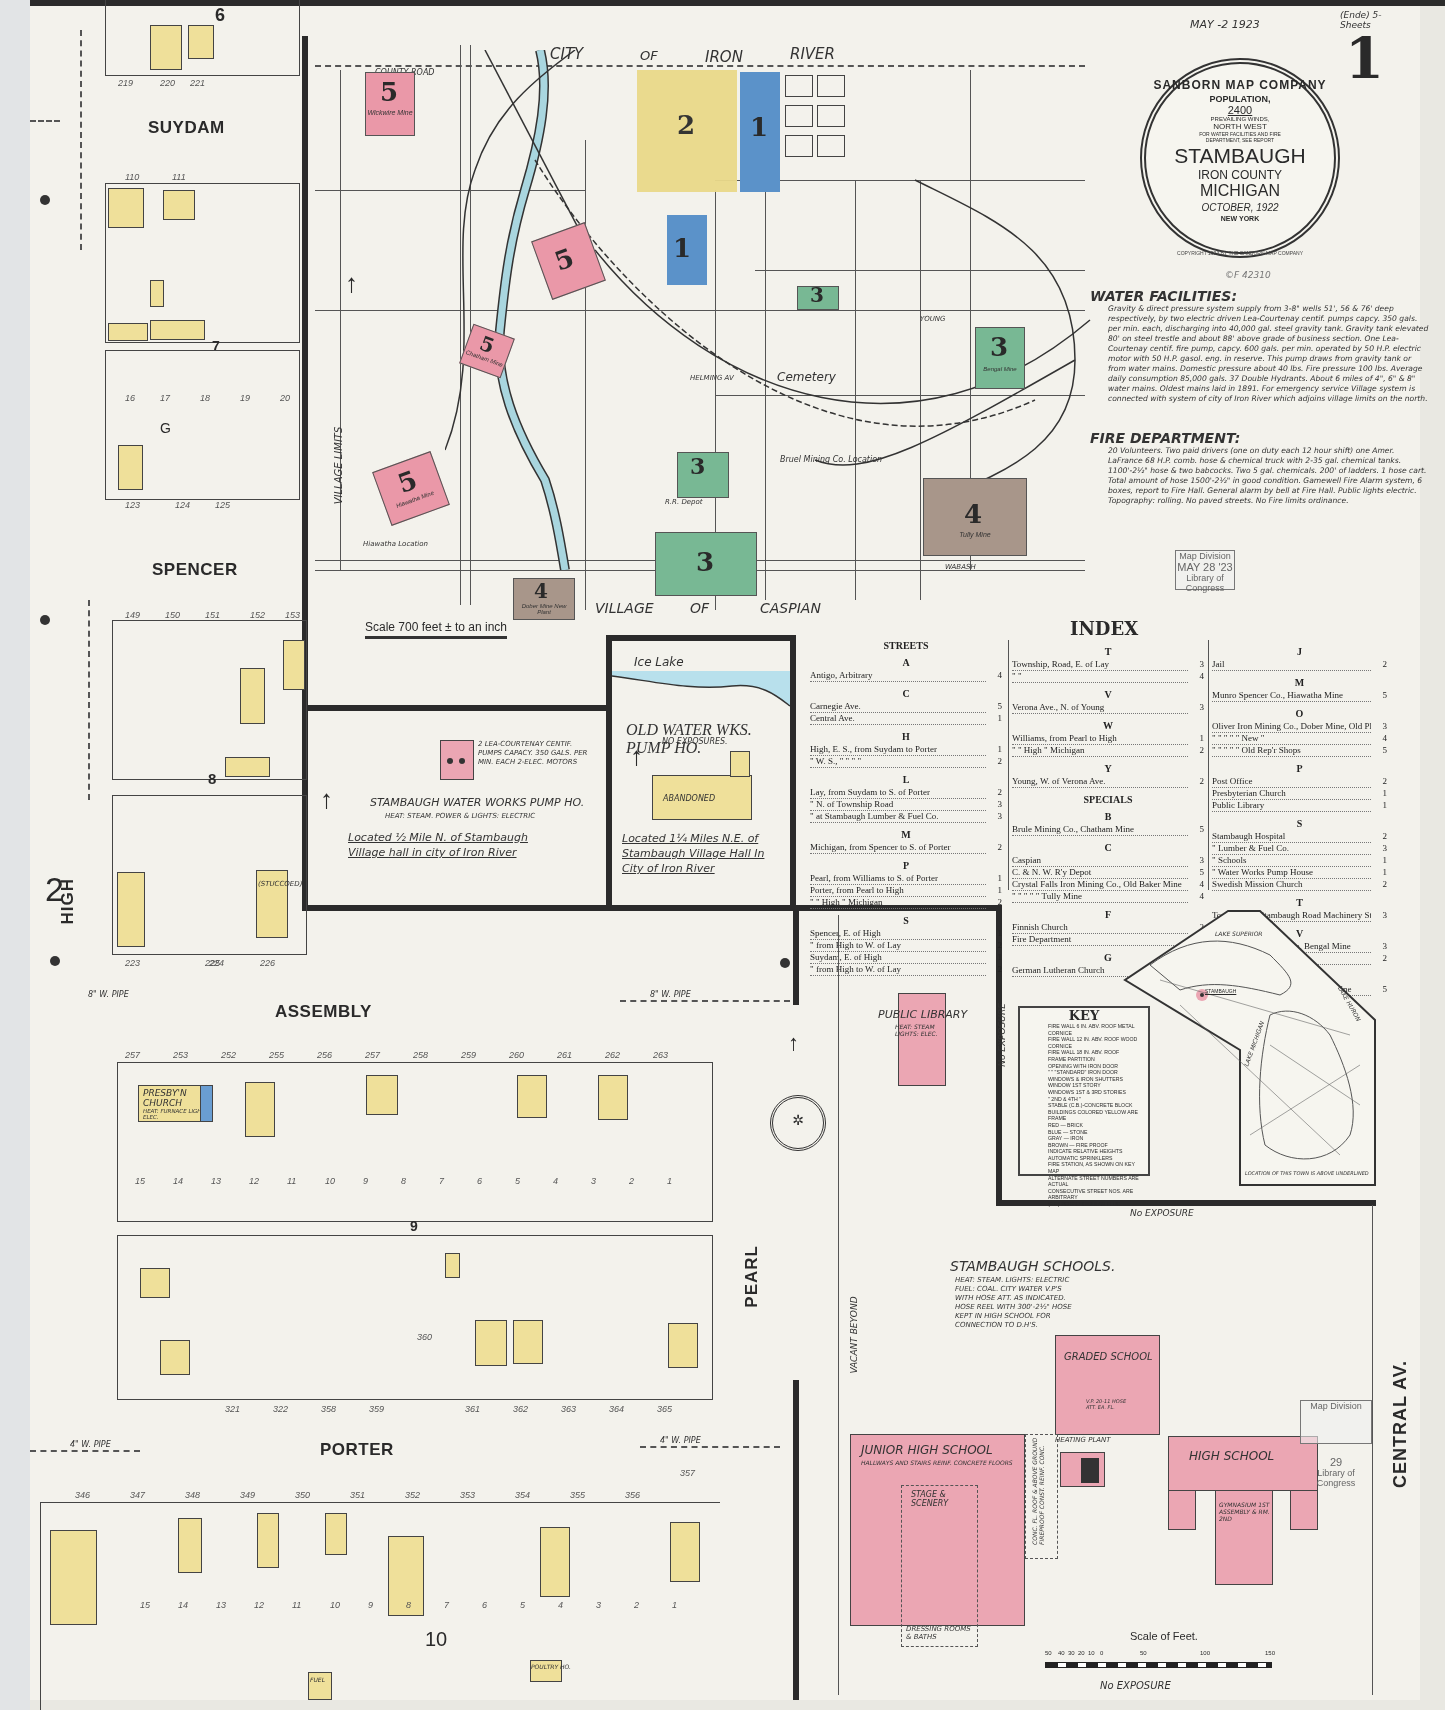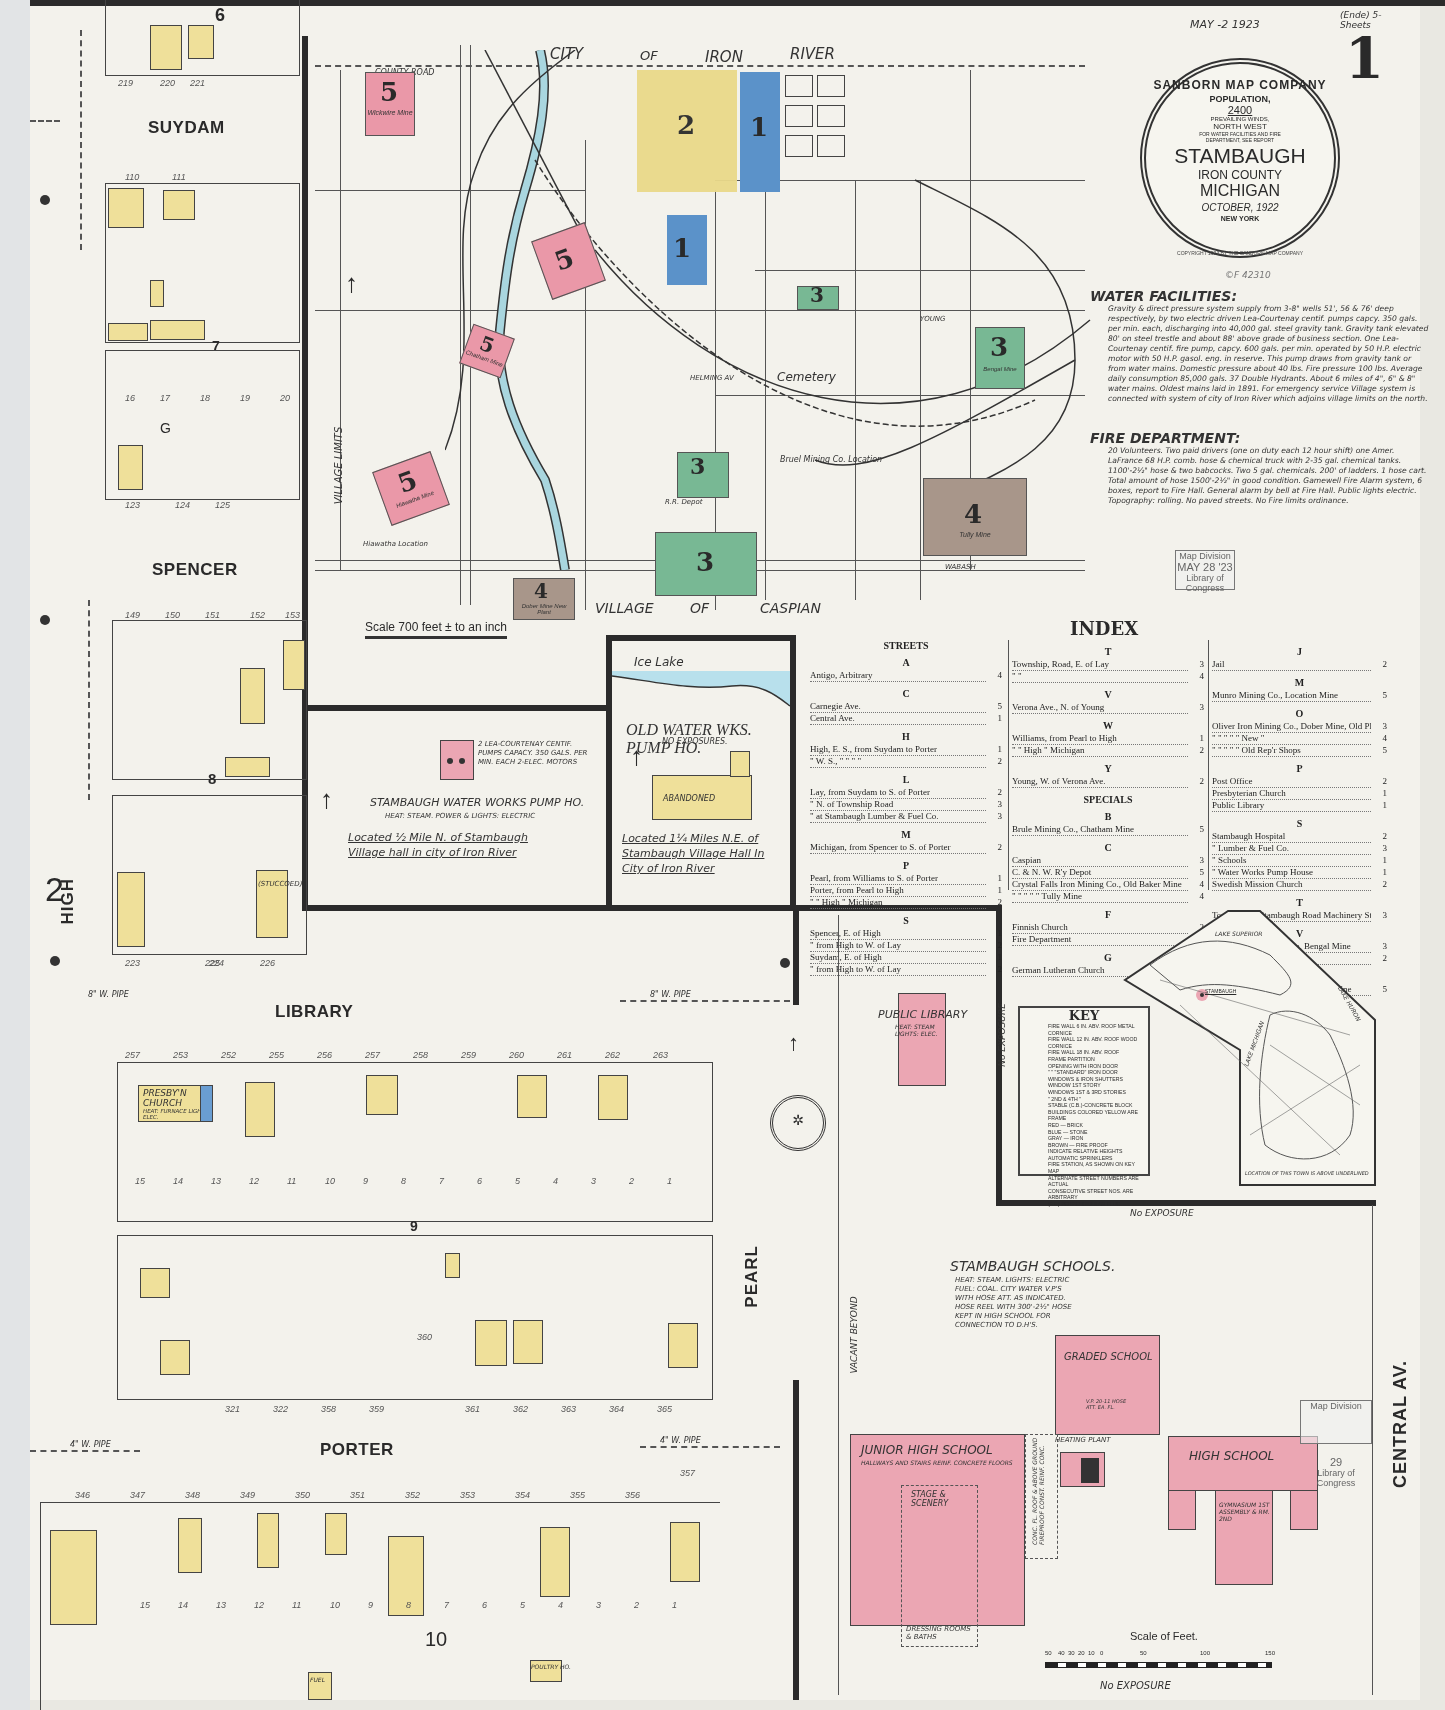--- a/index.html
+++ b/index.html
@@ -381,21 +381,21 @@
   <div class="thin" style="left:1208px;top:640px;width:1px;height:250px;"></div>
   <div class="idx" style="left:1212px;top:640px;width:175px;">
     <div id="idx-col3">
         <div class="hdr">J</div>
         <div class="row">
           <span class="t">Jail</span>
           <span class="n">2</span>
         </div>
         <div class="hdr">M</div>
         <div class="row">
-          <span class="t">Munro Mining Co., Location Mine</span>
+          <span class="t">Munro Spencer Co., Hiawatha Mine</span>
           <span class="n">5</span>
         </div>
         <div class="hdr">O</div>
         <div class="row">
           <span class="t">Oliver Iron Mining Co., Dober Mine, Old Plant</span>
           <span class="n">3</span>
         </div>
         <div class="row">
           <span class="t">"  "  "  "  " New "</span>
           <span class="n">4</span>
@@ -503,21 +503,21 @@
     <path d="M40 75 L230 130 M60 100 L220 250 M150 140 L240 200 M130 230 L240 160" stroke="#666" stroke-width="0.6"></path>
   </svg>
   <div class="abs hand" style="left:1215px;top:930px;font-size:6px;">LAKE SUPERIOR</div>
   <div class="abs hand" style="left:1330px;top:1000px;font-size:6px;transform:rotate(60deg);">LAKE HURON</div>
   <div class="abs hand" style="left:1230px;top:1040px;font-size:6px;transform:rotate(-70deg);">LAKE MICHIGAN</div>
   <div class="abs" style="left:1205px;top:988px;font-size:5px;text-decoration:underline;">STAMBAUGH</div>
   <div class="abs hand" style="left:1245px;top:1170px;font-size:5px;">LOCATION OF THIS TOWN IS ABOVE UNDERLINED</div>
 
   <div class="street" style="left:148px;top:118px;">SUYDAM</div>
   <div class="street" style="left:152px;top:560px;">SPENCER</div>
-  <div class="street" style="left:275px;top:1002px;">LIBRARY</div>
+  <div class="street" style="left:275px;top:1002px;">ASSEMBLY</div>
   <div class="street" style="left:320px;top:1440px;">PORTER</div>
   <div class="streetv" style="left:58px;top:878px;">HIGH</div>
   <div class="abs" style="left:45px;top:870px;font-size:34px;">2</div>
   <div class="streetv" style="left:742px;top:1245px;">PEARL</div>
   <div class="streetv" style="left:1390px;top:1360px;font-size:18px;">CENTRAL AV.</div>
 
   <div class="lot" style="left:105px;top:0;width:195px;height:76px;border-top:none;"></div>
   <div class="bldg-y" style="left:150px;top:25px;width:32px;height:45px;"></div>
   <div class="bldg-y" style="left:188px;top:25px;width:26px;height:34px;"></div>
   <div class="abs" style="left:215px;top:5px;font-size:18px;font-weight:bold;">6</div>

